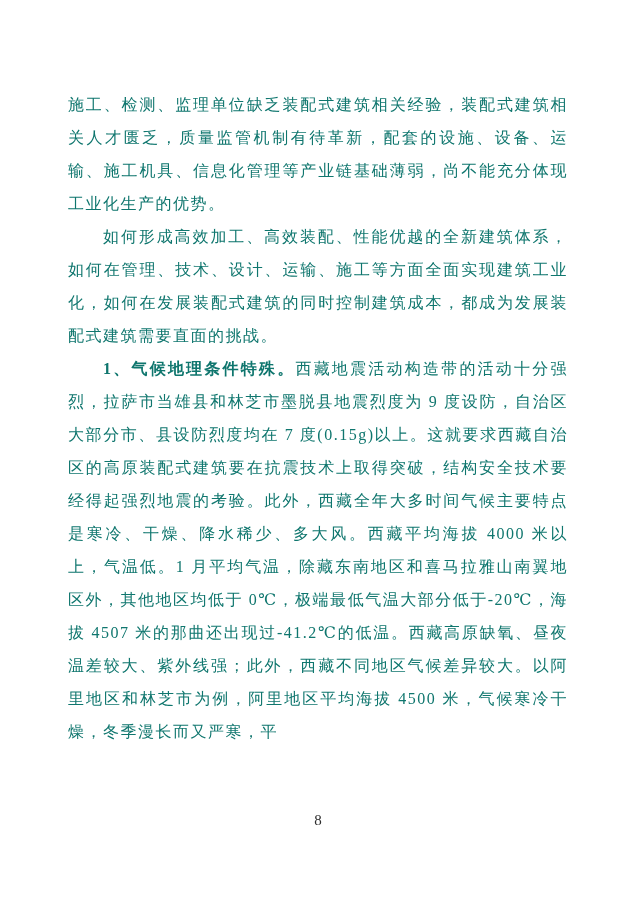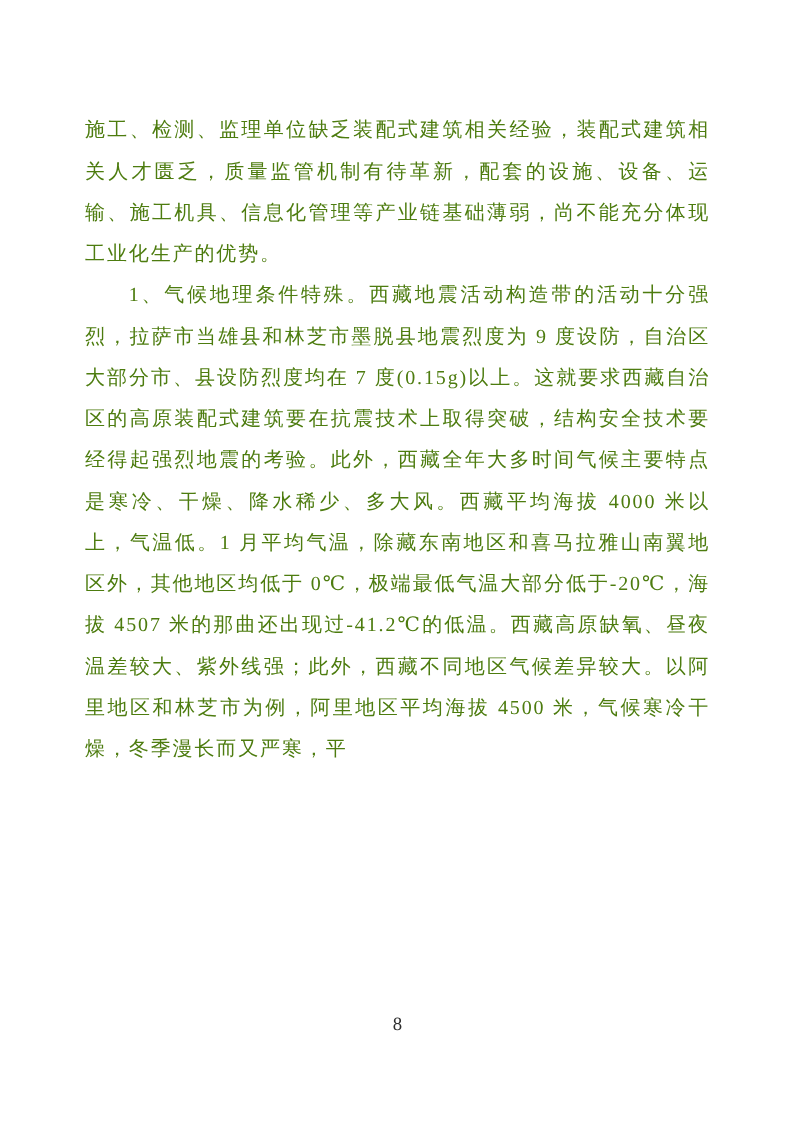--- a/index.html
+++ b/index.html
@@ -22,48 +22,49 @@
     width: 500px;
   }
   .para {
     margin: 0;
     padding: 0;
     font-size: 16px;
     line-height: 33px;
     letter-spacing: 1.5px;
     text-align: justify;
     text-justify: inter-character;
-    color: #4d7c0f;
+    color: #0f766e;
     word-break: break-all;
   }
   .para.indent {
     text-indent: 35px;
   }
   .bold-lead {
-    font-weight: normal;
+    font-weight: bold;
   }
   .page-number {
     position: absolute;
     left: 0;
     top: 806px;
     width: 636px;
     text-align: center;
     font-size: 15px;
     line-height: 28px;
     color: #2d2d2d;
   }
 </style>
 </head>
 <body>
 
 <div class="page">
   <div class="content">
 
     <p class="para"><span>施工、检测、监理单位缺乏装配式建筑相关经验，装配式建筑相关人才匮乏，质量监管机制有待革新，配套的设施、设备、运输、施工机具、信息化管理等产业链基础薄弱，尚不能充分体现工业化生产的优势。</span></p>
 
+    <p class="para indent"><span>如何形成高效加工、高效装配、性能优越的全新建筑体系，如何在管理、技术、设计、运输、施工等方面全面实现建筑工业化，如何在发展装配式建筑的同时控制建筑成本，都成为发展装配式建筑需要直面的挑战。</span></p>
 
 
     <p class="para indent"><span class="bold-lead">1、气候地理条件特殊。</span><span>西藏地震活动构造带的活动十分强烈，拉萨市当雄县和林芝市墨脱县地震烈度为 9 度设防，自治区大部分市、县设防烈度均在 7 度(0.15g)以上。这就要求西藏自治区的高原装配式建筑要在抗震技术上取得突破，结构安全技术要经得起强烈地震的考验。此外，西藏全年大多时间气候主要特点是寒冷、干燥、降水稀少、多大风。西藏平均海拔 4000 米以上，气温低。1 月平均气温，除藏东南地区和喜马拉雅山南翼地区外，其他地区均低于 0℃，极端最低气温大部分低于-20℃，海拔 4507 米的那曲还出现过-41.2℃的低温。西藏高原缺氧、昼夜温差较大、紫外线强；此外，西藏不同地区气候差异较大。以阿里地区和林芝市为例，阿里地区平均海拔 4500 米，气候寒冷干燥，冬季漫长而又严寒，平</span></p>
 
   </div>
 
   <div class="page-number">8</div>
 </div>
 
 </body></html>

